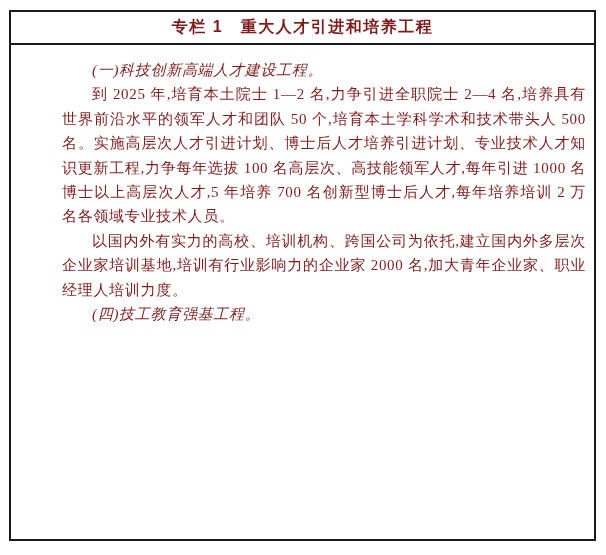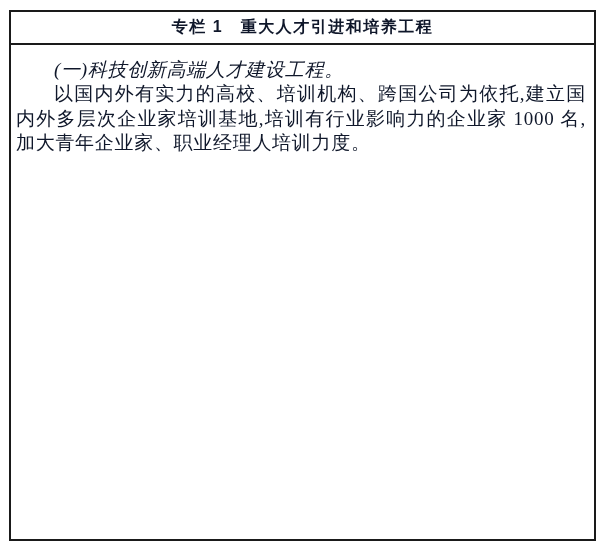--- a/index.html
+++ b/index.html
@@ -6,21 +6,21 @@
     margin: 0;
     padding: 0;
     background: #ffffff;
   }
   .screen {
     position: relative;
     width: 606px;
     height: 555px;
     background: #ffffff;
     font-family: "Liberation Serif", "DejaVu Serif", serif;
-    color: #0f172a;
+    color: #7f1d1d;
     overflow: hidden;
   }
   .panel {
     position: absolute;
     left: 9px;
     top: 10px;
     width: 587px;
     height: 531px;
     border: 2px solid #1a1a1a;
     box-sizing: border-box;
@@ -33,23 +33,24 @@
     align-items: center;
     justify-content: center;
     font-family: "Liberation Sans", "DejaVu Sans", sans-serif;
     font-weight: bold;
     font-size: 16px;
     letter-spacing: 1.5px;
     white-space: pre;
   }
   .panel-body {
     padding: 13px 8px 0 5px;
-    font-size: 19px;
+    font-size: 15px;
     line-height: 24.4px;
     letter-spacing: 0.7px;
+    margin-left: 46px;
   }
   .section p {
     margin: 0;
     text-indent: 2em;
   }
   .section .heading {
     font-style: italic;
     font-weight: 500;
     text-align: left;
   }
@@ -61,25 +62,27 @@
 </head>
 <body>
 
 <div class="screen">
   <div class="panel">
     <div class="panel-title">专栏 1　重大人才引进和培养工程</div>
     <div class="panel-body">
 
       <div class="section">
         <p class="heading">(一)科技创新高端人才建设工程。</p>
+        <p class="para">到 2025 年,培育本土院士 1—2 名,力争引进全职院士 2—4 名,培养具有世界前沿水平的领军人才和团队 50 个,培育本土学科学术和技术带头人 500 名。实施高层次人才引进计划、博士后人才培养引进计划、专业技术人才知识更新工程,力争每年选拔 100 名高层次、高技能领军人才,每年引进 1000 名博士以上高层次人才,5 年培养 700 名创新型博士后人才,每年培养培训 2 万名各领域专业技术人员。</p>
       </div>
 
       <div class="section">
-        <p class="para">以国内外有实力的高校、培训机构、跨国公司为依托,建立国内外多层次企业家培训基地,培训有行业影响力的企业家 1000 名,加大青年企业家、职业经理人培训力度。</p>
+        <p class="para">以国内外有实力的高校、培训机构、跨国公司为依托,建立国内外多层次企业家培训基地,培训有行业影响力的企业家 2000 名,加大青年企业家、职业经理人培训力度。</p>
       </div>
 
 
       <div class="section">
+        <p class="heading">(四)技工教育强基工程。</p>
       </div>
 
     </div>
   </div>
 </div>
 
 </body></html>

